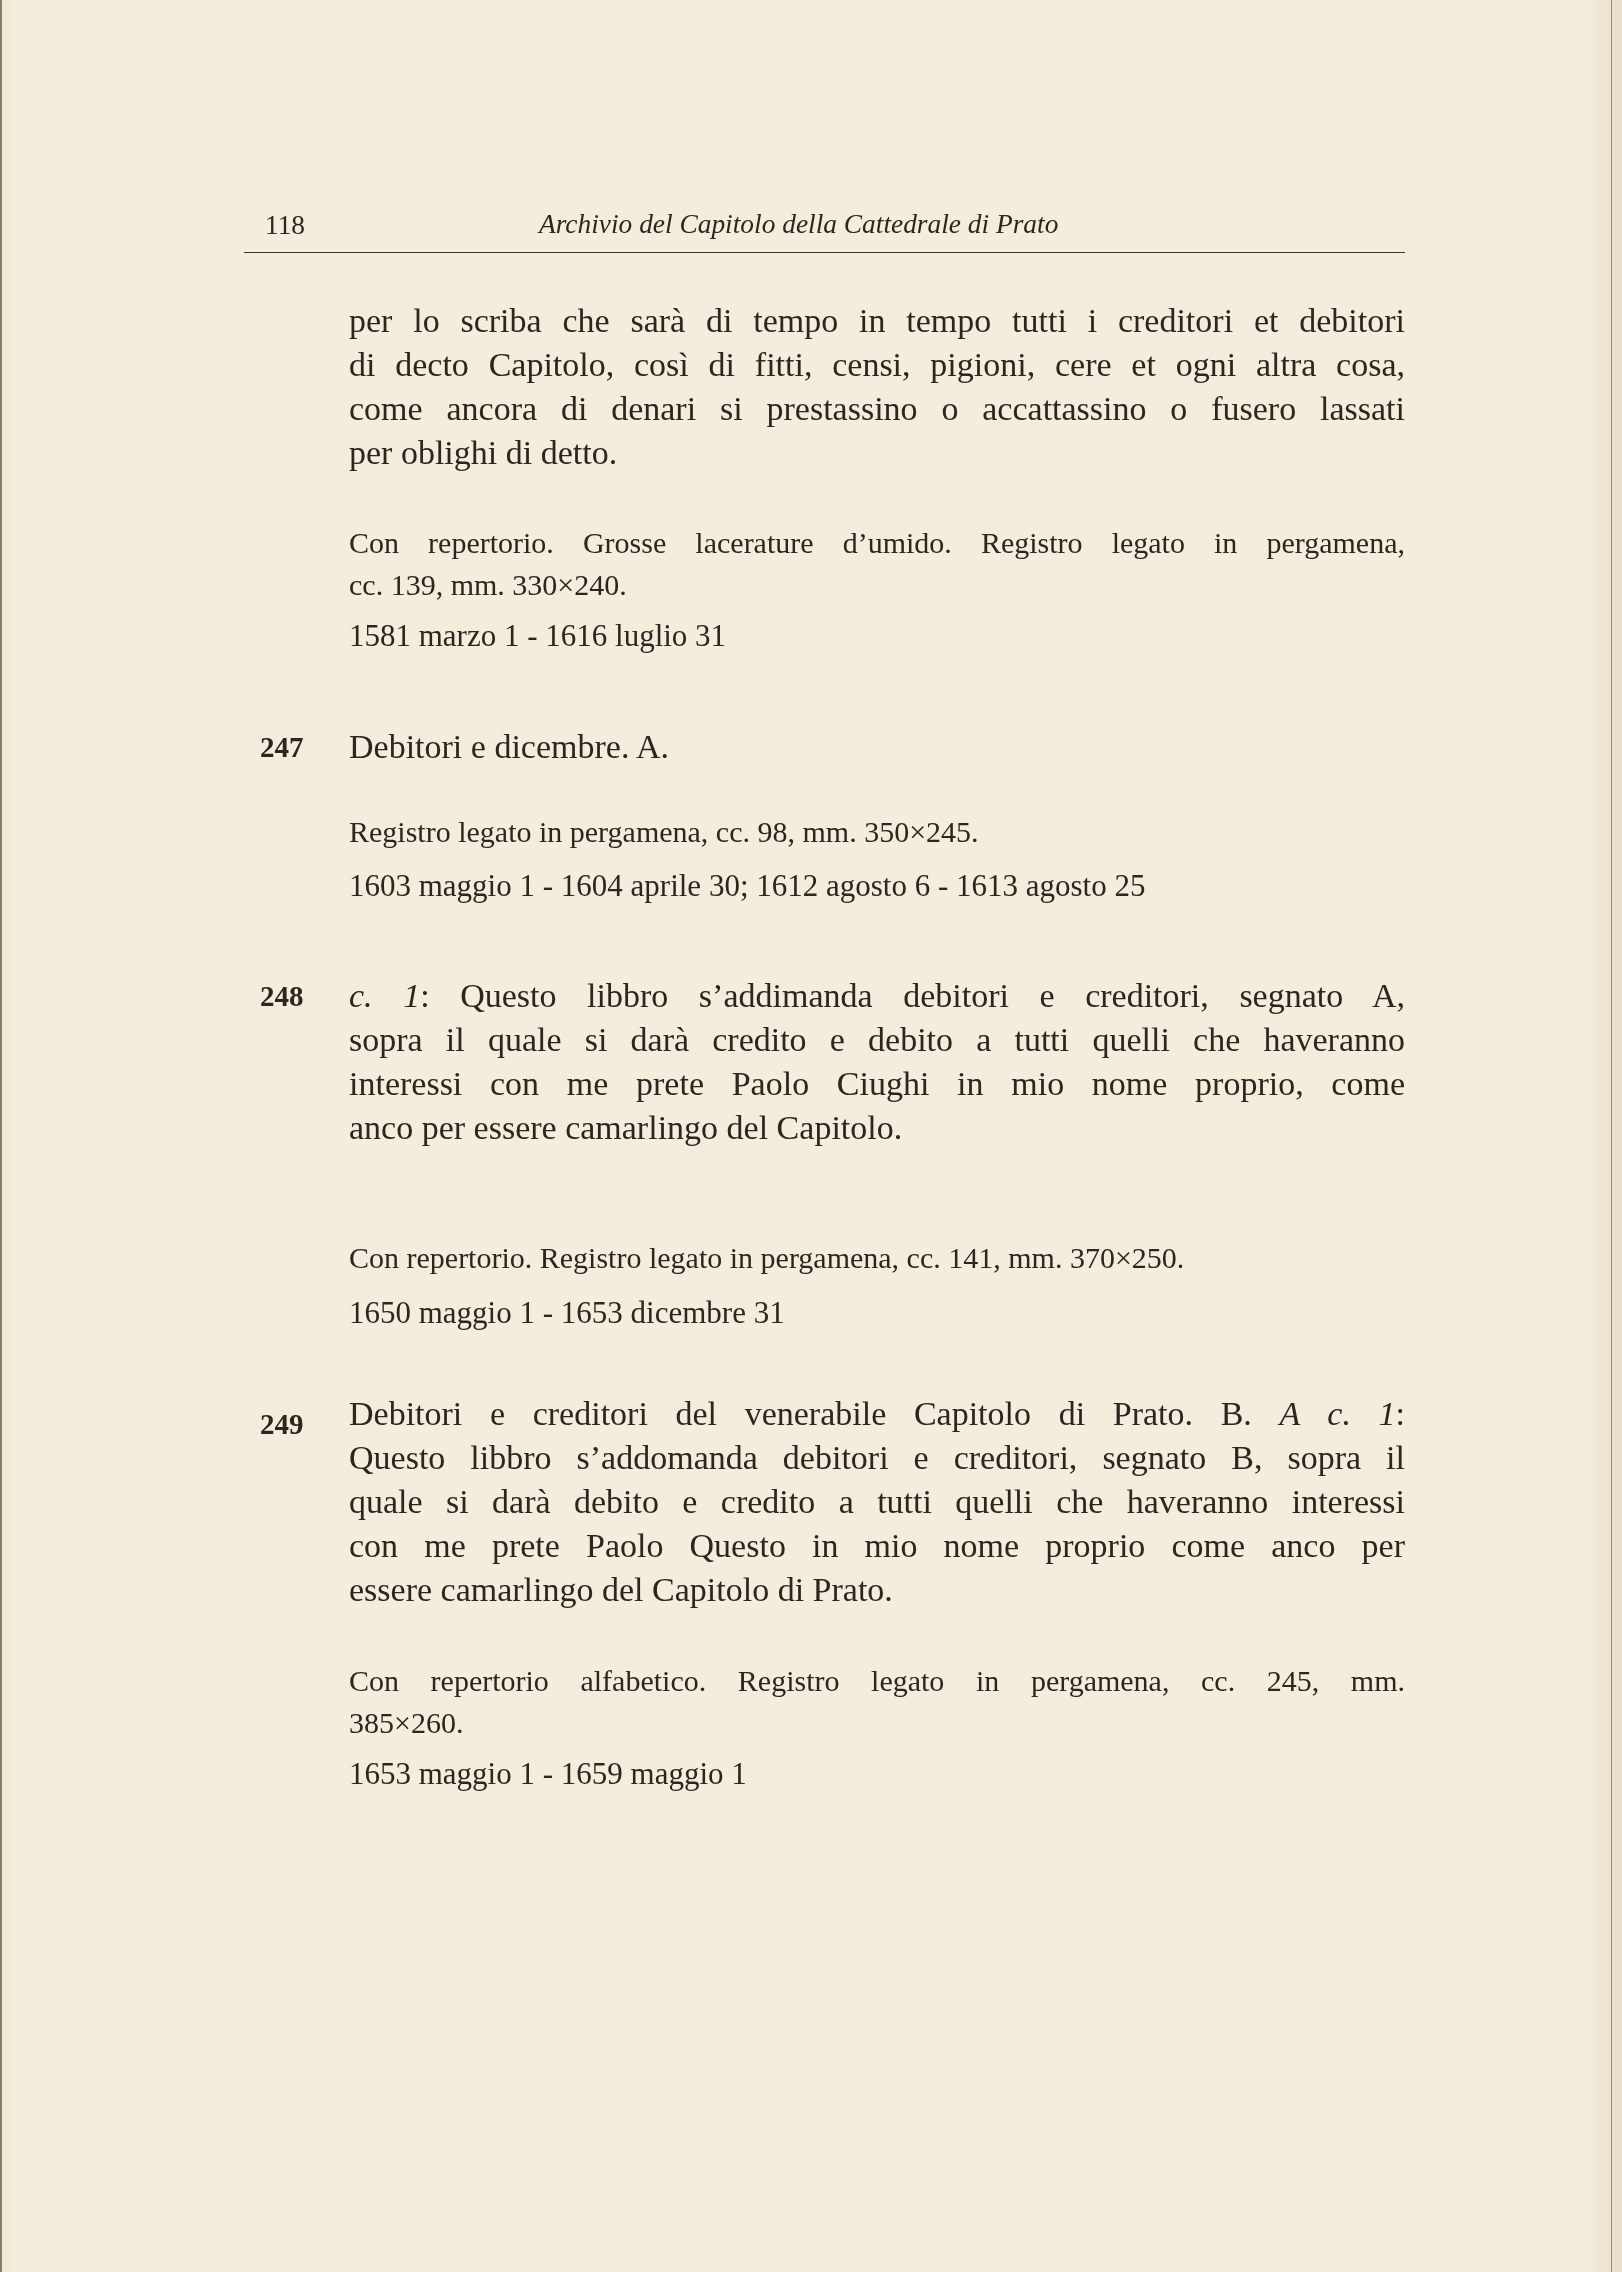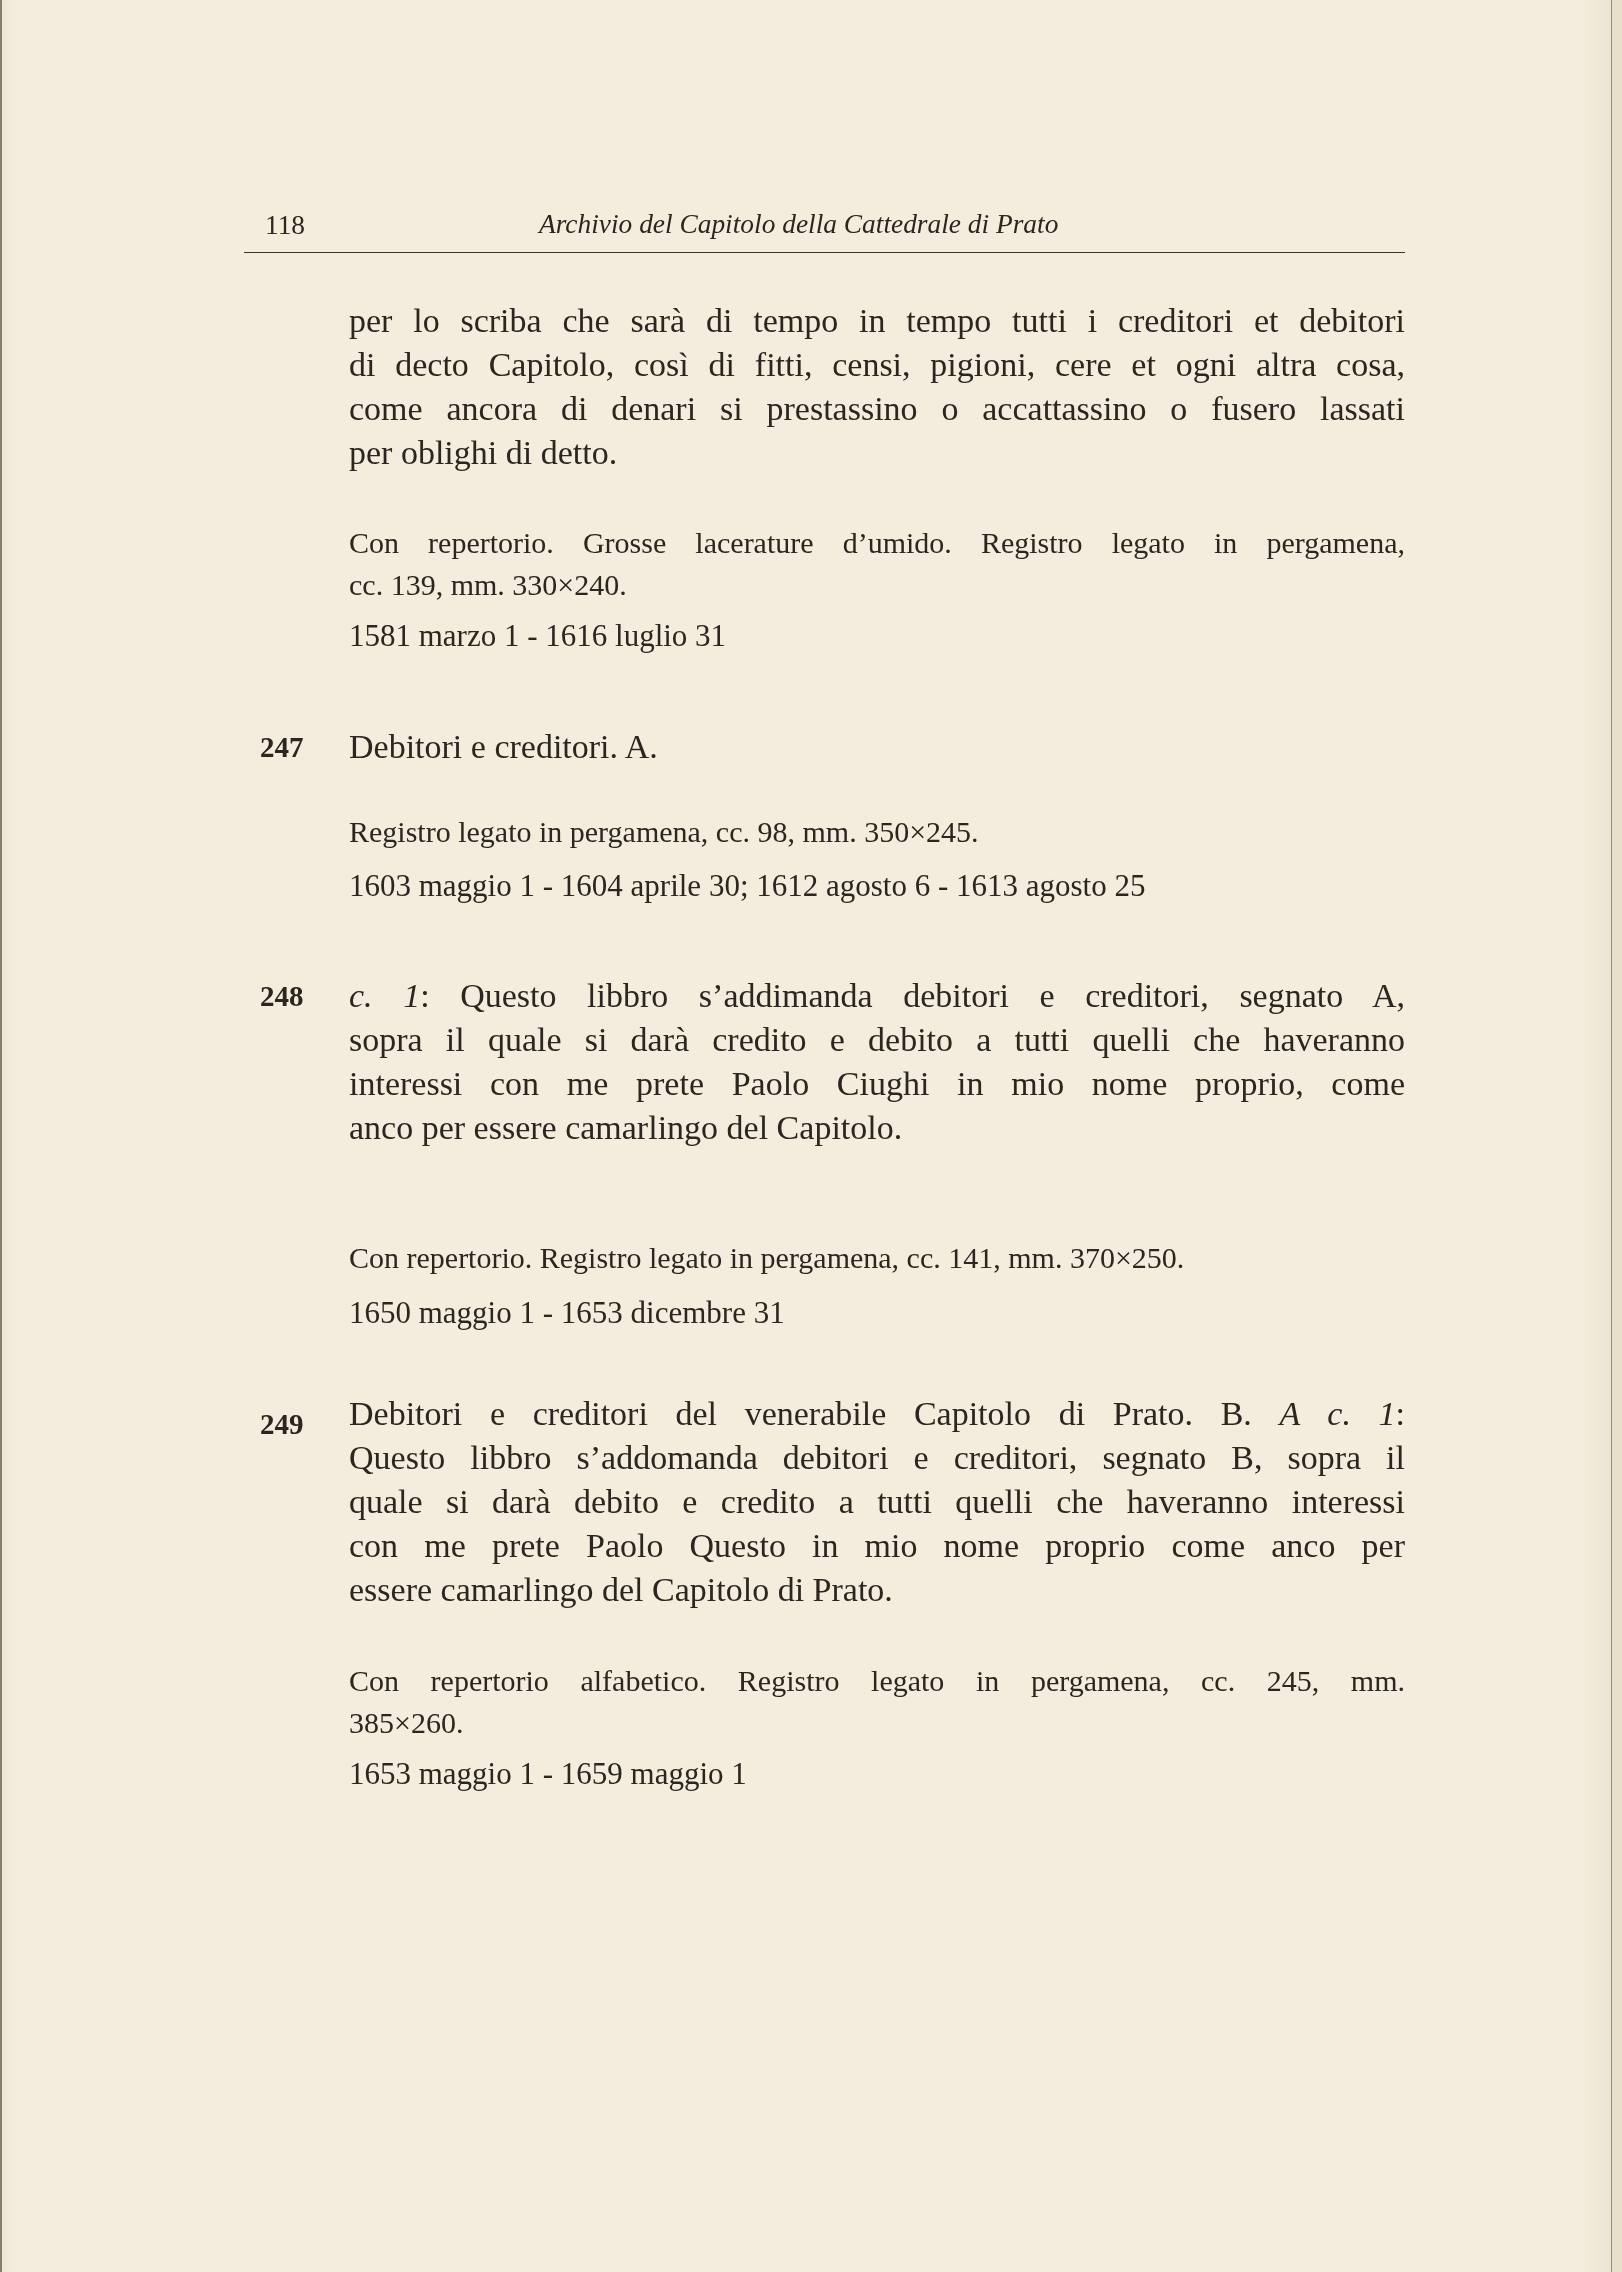--- a/index.html
+++ b/index.html
@@ -129,21 +129,21 @@
     <span class="line last">per oblighi di detto.</span>
   </div>
   <div class="note" style="top:522px;">
     <span class="line">Con repertorio. Grosse lacerature d’umido. Registro legato in pergamena,</span>
     <span class="line last">cc. 139, mm. 330×240.</span>
   </div>
   <div class="date" style="top:615px;">1581 marzo 1 - 1616 luglio 31</div>
 
   <div class="entry-number" style="top:725px;">247</div>
   <div class="title-block" style="top:725px;">
-    <span class="line last">Debitori e creditori. A.</span>
+    <span class="line last">Debitori e dicembre. A.</span>
   </div>
   <div class="note" style="top:811px;">
     <span class="line last">Registro legato in pergamena, cc. 98, mm. 350×245.</span>
   </div>
   <div class="date" style="top:865px;">1603 maggio 1 - 1604 aprile 30; 1612 agosto 6 - 1613 agosto 25</div>
 
   <div class="entry-number" style="top:974px;">248</div>
   <div class="title-block" style="top:974px;">
     <span class="line" id="l248b"><i>c. 1</i>: Questo libbro s’addimanda debitori e creditori, segnato A,</span>
     <span class="line">sopra il quale si darà credito e debito a tutti quelli che haveranno</span>

